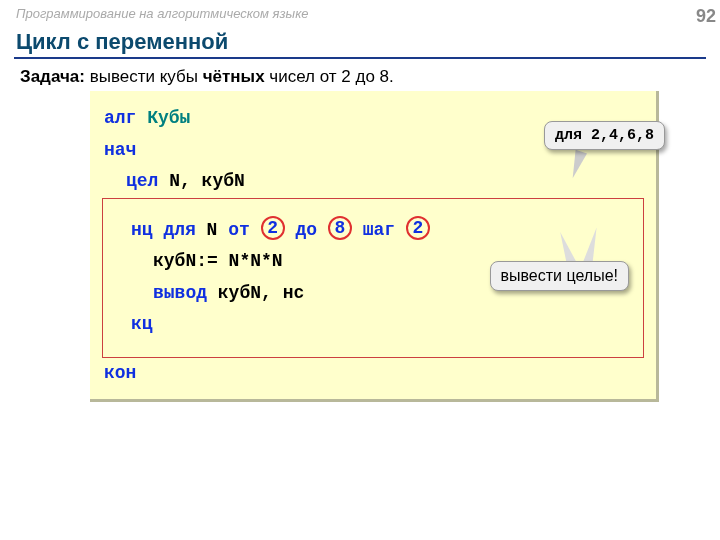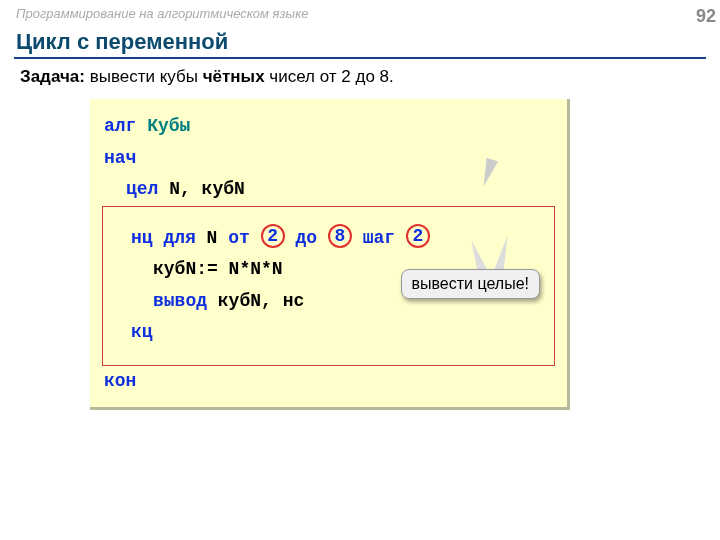--- a/index.html
+++ b/index.html
@@ -16,28 +16,28 @@
     font-size: 13px; font-style: italic; color: #aaa;
   }
   .hdr .pagenum { font-size: 18px; font-style: normal; font-weight: bold; color: #888; }
   .title {
     font-size: 22px; font-weight: bold; color: #0c4a6e;
     padding: 0 16px 2px 16px;
   }
   .rule { height: 0; border-top: 2px solid #1a3a8a; margin: 0 14px 8px 14px; }
   .task {
     font-size: 17px; color: #000;
-    padding: 0 20px 12px 20px;
+    padding: 0 20px 4px 20px;
   }
   .task .lbl { font-weight: bold; }
   .task .em { font-weight: bold; }
   .codewrap {
     position: relative;
     margin: 0 0 0 90px;
-    width: 480px;
+    width: 569px;
   }
   .codebox {
     background: #ffffcc;
     border-right: 3px solid #b8b89a;
     border-bottom: 3px solid #b8b89a;
     padding: 12px 14px 10px 14px;
     font-family: "Courier New", monospace;
     font-size: 18px; font-weight: bold;
     line-height: 1.75;
     color: #000;
@@ -131,14 +131,15 @@
       <div><span class="ind1 kw-blue">кц</span></div>
     </div>
 
     <div class="kw-blue">кон</div>
   </div>
 
   <div class="ptr ptr1"></div>
   <div class="ptr ptr2"></div>
   <div class="ptr ptr3"></div>
 
+  <div class="callout top">для 2,4,6,8</div>
   <div class="callout bot">вывести целые!</div>
 </div>
 
 </body></html>

